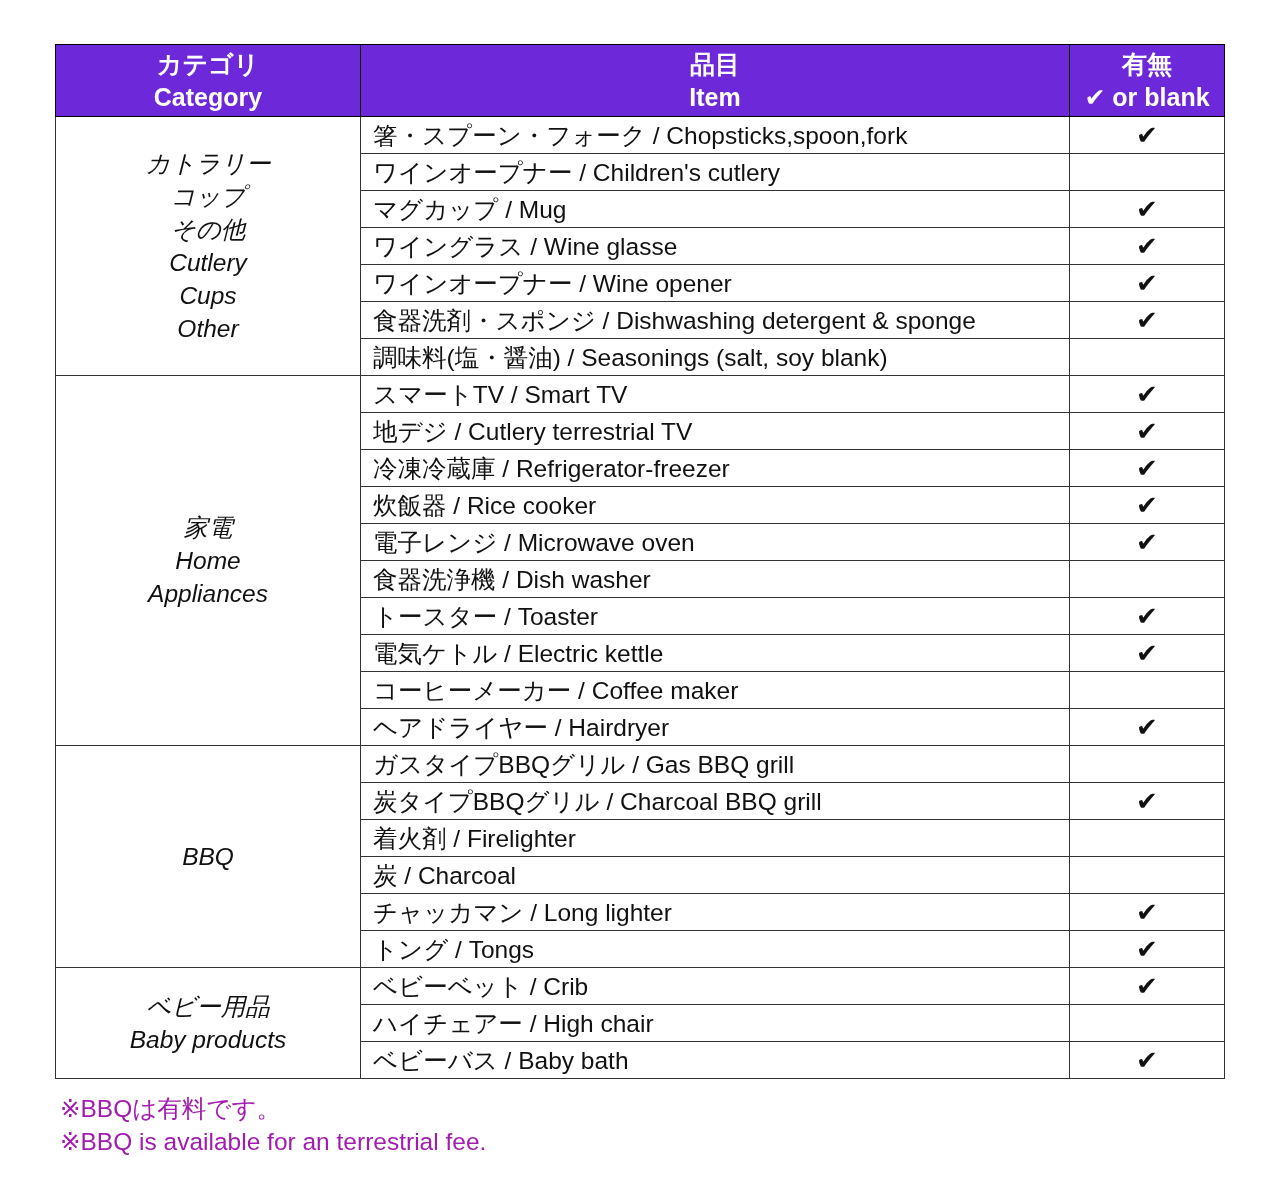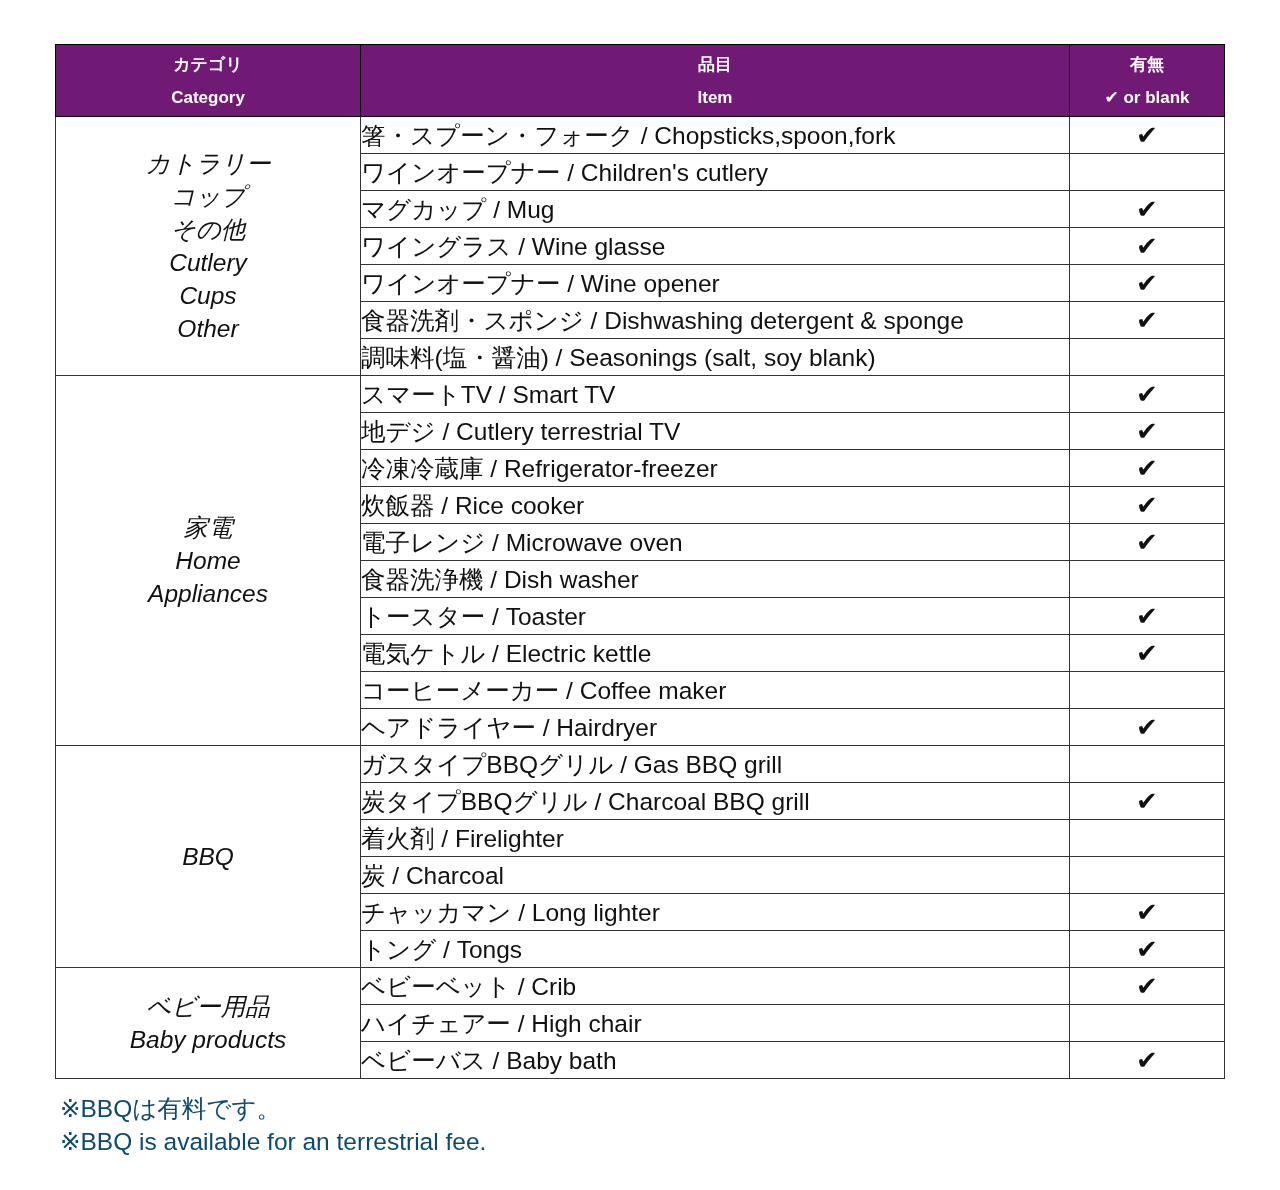--- a/index.html
+++ b/index.html
@@ -1,25 +1,25 @@
 <!DOCTYPE html>
 <html><head>
 <meta charset="utf-8">
 <style>
   html, body { margin:0; padding:0; background:#ffffff; }
   body { width:1280px; height:1190px; position:relative; font-family:"Liberation Sans", "DejaVu Sans", sans-serif; color:#111; }
   .tbl { position:absolute; left:55px; top:44px; width:1169px; border-collapse:collapse; table-layout:fixed; }
-  .tbl th { background:#701a75; color:#fff; font-weight:bold; font-size:17px; line-height:33px; height:71px; padding:0; text-align:center; vertical-align:middle; border:1px solid #000; }
+  .tbl th { background:#6d28d9; color:#fff; font-weight:bold; font-size:25px; line-height:33px; height:71px; padding:0; text-align:center; vertical-align:middle; border:1px solid #000; }
   .tbl th .l1, .tbl th .l2 { display:block; }
   .tbl td { border:1.5px solid #333; padding:0; height:36px; font-size:24.5px; vertical-align:middle; white-space:nowrap; overflow:hidden; }
   .tbl td.cat { text-align:center; white-space:normal; line-height:33px; font-size:24.5px; }
   .tbl td.cat span { display:block;font-style:italic; }
-  .tbl td.item { padding-left:0;margin-left:44px; }
+  .tbl td.item { padding-left:12px;margin-left:44px; }
   .tbl td.chk { text-align:center; font-size:26px; font-weight:bold; }
-  .notes { position:absolute; left:60px; top:1092px; color:#0c4a6e; font-size:24.5px; line-height:33px; }
+  .notes { position:absolute; left:60px; top:1092px; color:#a21caf; font-size:24.5px; line-height:33px; }
   .notes div { white-space:nowrap; }
 </style>
 </head>
 <body>
 
 <table class="tbl">
   <colgroup>
     <col style="width:305px">
     <col style="width:709px">
     <col style="width:155px">

